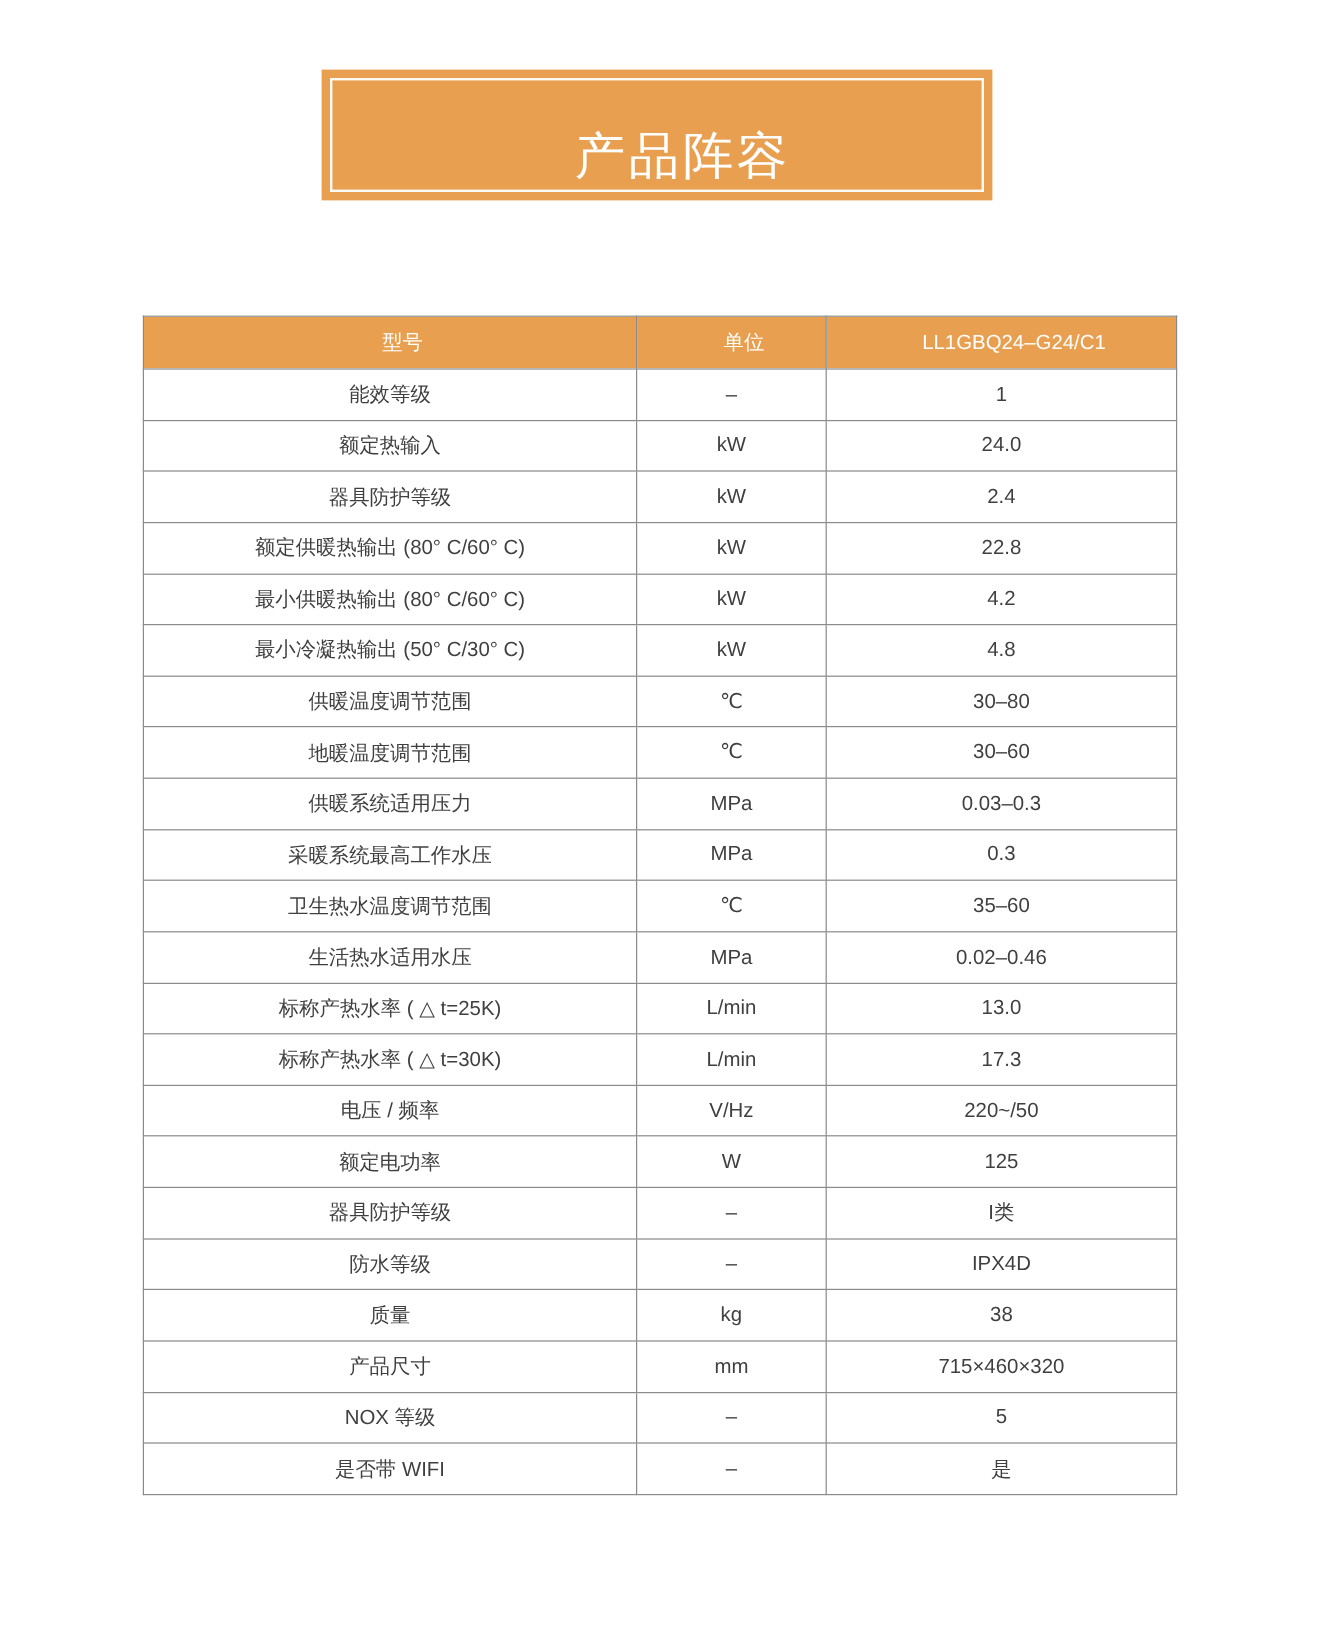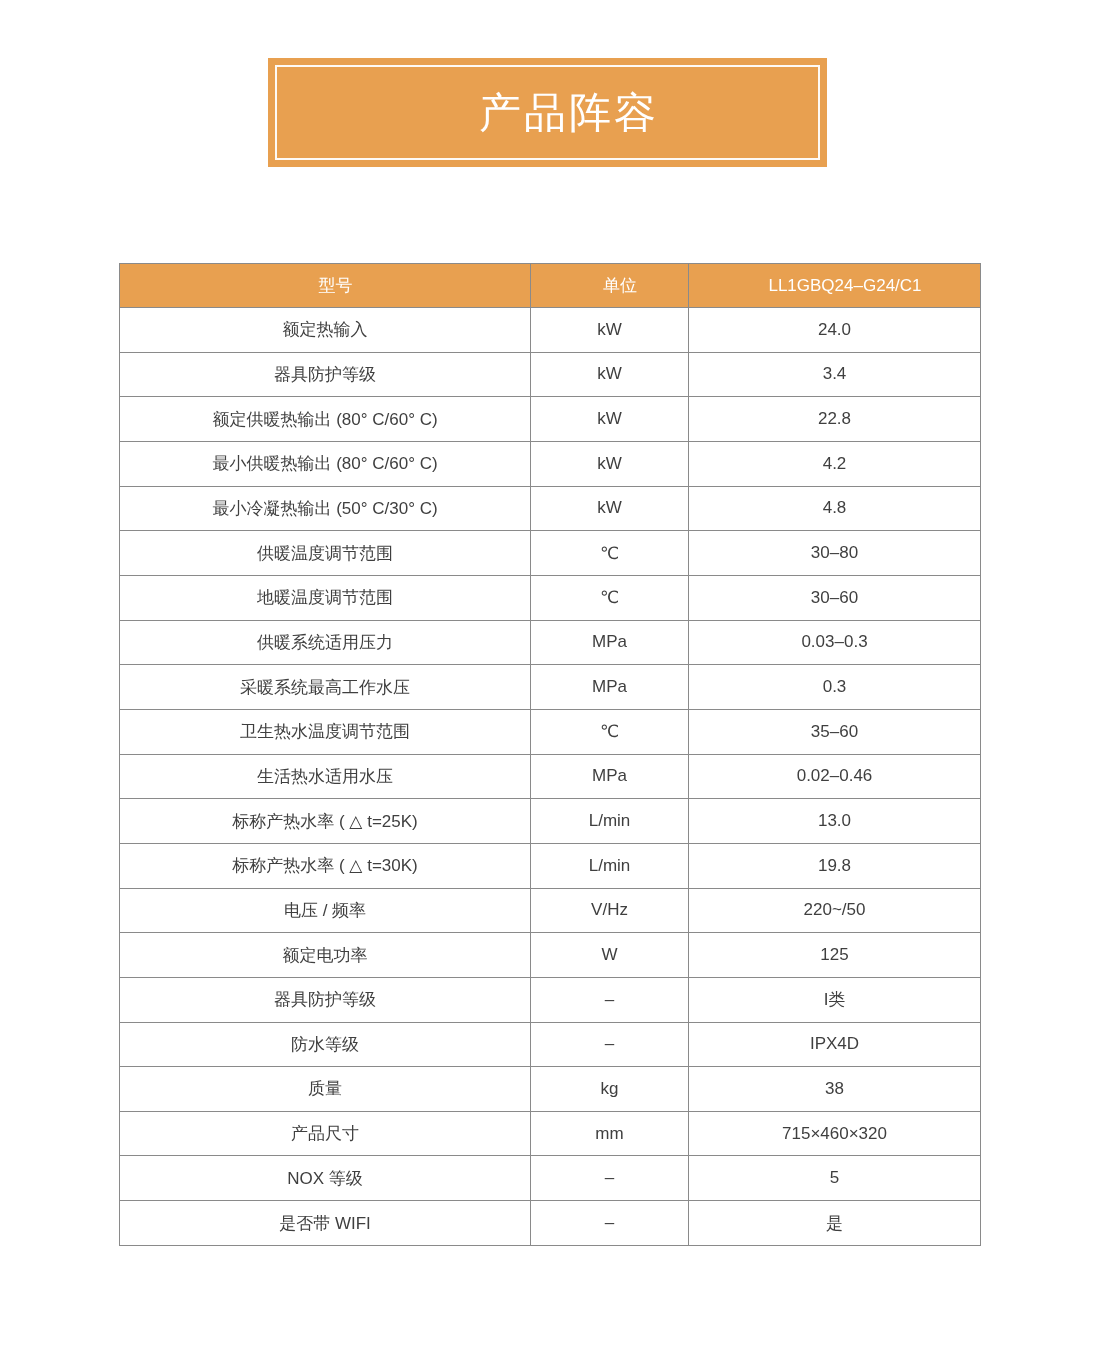--- a/index.html
+++ b/index.html
@@ -24,21 +24,21 @@
   .banner{
     position:absolute;
     left:268px;top:58px;
     width:559px;height:109px;
     background:var(--accent-orange,#E8A050);
   }
   .banner-inner{
     position:absolute;
     left:7px;top:7px;right:7px;bottom:7px;
     border:2px solid rgba(255,255,255,0.95);
-    display:flex;align-items:center;justify-content:center;padding-left:43px;
+    display:flex;align-items:flex-end;justify-content:center;padding-left:43px;
   }
   .banner-title{
     margin:0;
     color:var(--header-text,#fff);
     font-size:42px;
     font-weight:500;
     letter-spacing:3px;
   }
   table.spec-table{
     position:absolute;
@@ -90,31 +90,36 @@
     </colgroup>
     <thead>
       <tr>
         <th>型号</th>
         <th>单位</th>
         <th>LL1GBQ24–G24/C1</th>
       </tr>
     </thead>
     <tbody>
 
+        <tr class="spec-row">
+          <td class="label-cell">能效等级</td>
+          <td class="unit-cell">–</td>
+          <td class="value-cell">1</td>
+        </tr>
 
         <tr class="spec-row">
           <td class="label-cell">额定热输入</td>
           <td class="unit-cell">kW</td>
           <td class="value-cell">24.0</td>
         </tr>
 
         <tr class="spec-row">
           <td class="label-cell">器具防护等级</td>
           <td class="unit-cell">kW</td>
-          <td class="value-cell">3.4</td>
+          <td class="value-cell">2.4</td>
         </tr>
 
         <tr class="spec-row">
           <td class="label-cell">额定供暖热输出 (80° C/60° C)</td>
           <td class="unit-cell">kW</td>
           <td class="value-cell">22.8</td>
         </tr>
 
         <tr class="spec-row">
           <td class="label-cell">最小供暖热输出 (80° C/60° C)</td>
@@ -167,21 +172,21 @@
 
         <tr class="spec-row">
           <td class="label-cell">标称产热水率 ( △ t=25K)</td>
           <td class="unit-cell">L/min</td>
           <td class="value-cell">13.0</td>
         </tr>
 
         <tr class="spec-row">
           <td class="label-cell">标称产热水率 ( △ t=30K)</td>
           <td class="unit-cell">L/min</td>
-          <td class="value-cell">19.8</td>
+          <td class="value-cell">17.3</td>
         </tr>
 
         <tr class="spec-row">
           <td class="label-cell">电压 / 频率</td>
           <td class="unit-cell">V/Hz</td>
           <td class="value-cell">220~/50</td>
         </tr>
 
         <tr class="spec-row">
           <td class="label-cell">额定电功率</td>

